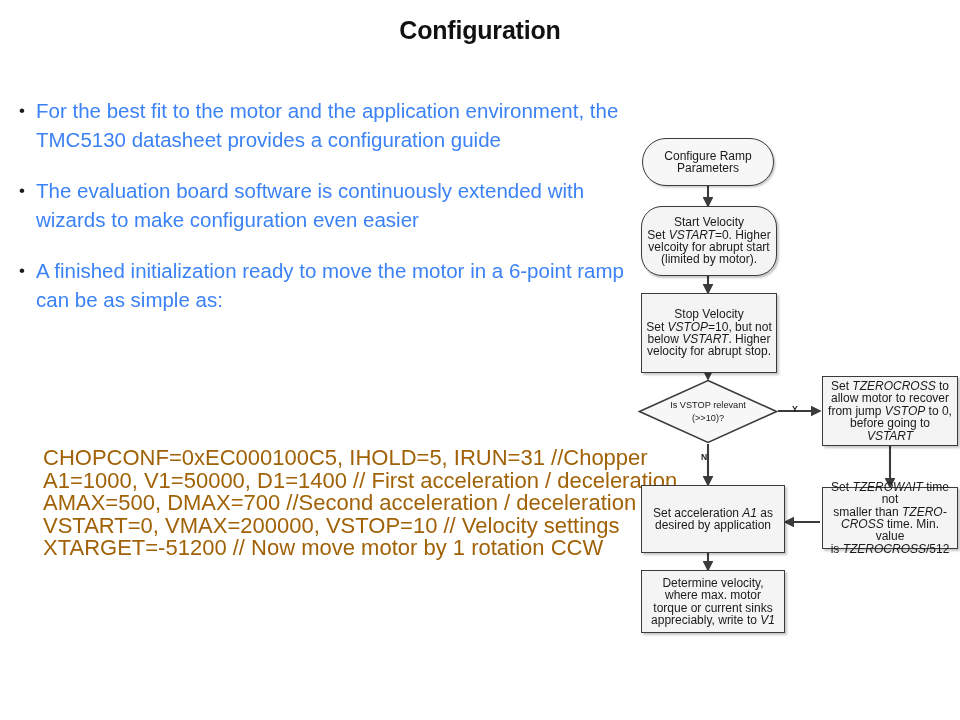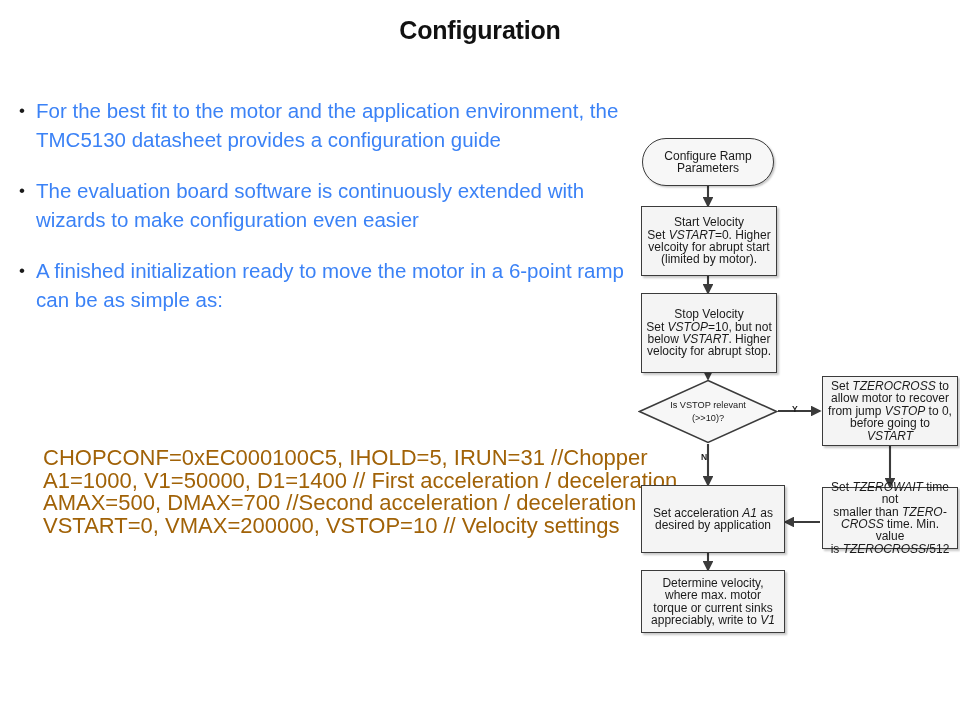--- a/index.html
+++ b/index.html
@@ -153,20 +153,21 @@
     <span class="bullet-text">A finished initialization ready to move the motor in a 6-point ramp can be as simple as:</span>
   </div>
 
 </div>
 
 <div id="code-block">
   <div class="code-line">CHOPCONF=0xEC000100C5, IHOLD=5, IRUN=31 //Chopper</div>
   <div class="code-line">A1=1000, V1=50000, D1=1400 // First acceleration / deceleration</div>
   <div class="code-line">AMAX=500, DMAX=700 //Second acceleration / deceleration</div>
   <div class="code-line">VSTART=0, VMAX=200000, VSTOP=10 // Velocity settings</div>
+  <div class="code-line">XTARGET=-51200 // Now move motor by 1 rotation CCW</div>
 </div>
 
 <div id="flowchart">
 
   <svg id="flow-svg" width="340" height="550" viewBox="0 0 340 550">
     <defs>
       <marker id="arrow" viewBox="0 0 10 10" refX="8.5" refY="5" markerWidth="5.2" markerHeight="5.2" orient="auto-start-reverse">
         <path d="M 0 0 L 10 5 L 0 10 z" fill="#3b3b3b"></path>
       </marker>
     </defs>
@@ -190,21 +191,21 @@
     </g>
   </svg>
 
   <div class="node node-stadium" style="left:22px; top:8px; width:132px; height:48px;">
     <div>
       <span>Configure Ramp</span><br>
       <span>Parameters</span>
     </div>
   </div>
 
-  <div class="node" style="left:21px; top:76px; width:136px; height:70px;">
+  <div class="node" style="left:21px; top:76px; width:136px; height:70px;border-radius:21px;">
     <div>
       <span>Start Velocity</span><br>
       <span>Set </span><em>VSTART</em><span>=0. Higher</span><br>
       <span>velcoity for abrupt start</span><br>
       <span>(limited by motor).</span>
     </div>
   </div>
 
   <div class="node" style="left:21px; top:163px; width:136px; height:80px;">
     <div>

